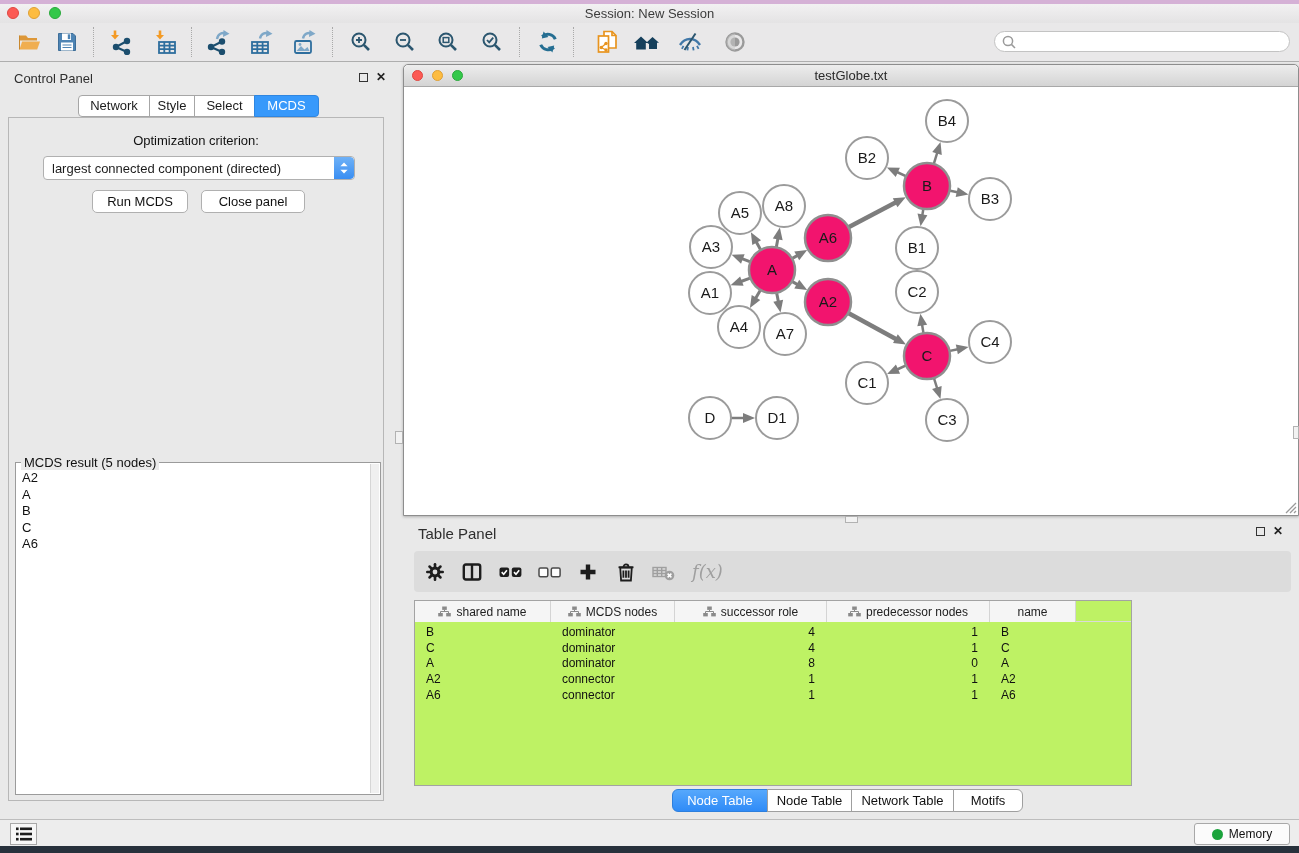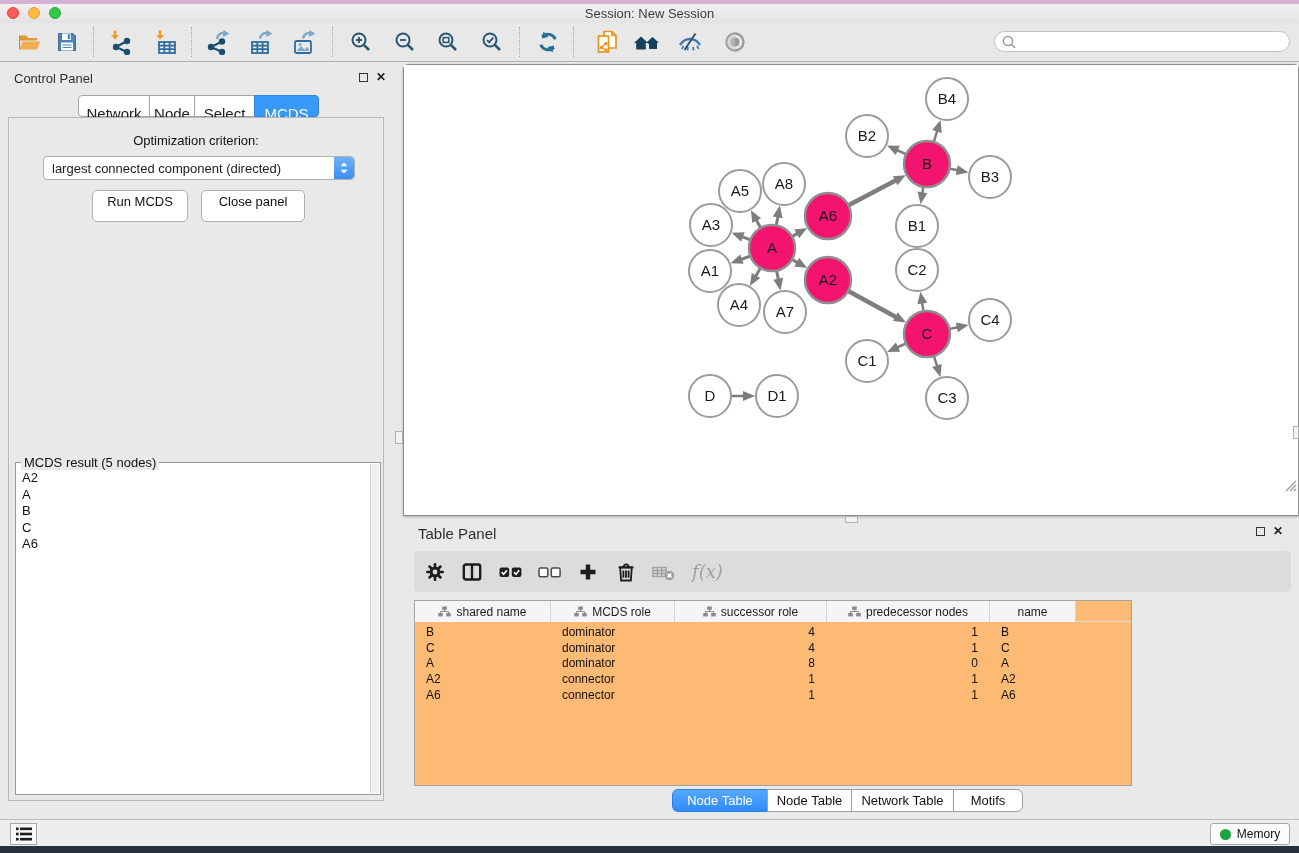--- a/index.html
+++ b/index.html
@@ -26,35 +26,35 @@
            border:1px solid #c3c3c3;border-radius:11px;display:flex;align-items:center;padding-left:6px;gap:4px}
 .searchbox input{border:none;outline:none;flex:1;font-size:12px;background:transparent;height:16px}
 
 
 .cp-title{position:absolute;left:14px;top:71px;font-size:13px;color:#2e2e2e}
 .panel-btns{position:absolute;display:flex;gap:8px;align-items:center}
 .cp-btns{left:359px;top:72px}
 .float-btn{width:9px;height:9px;border:1.5px solid #333}
 .close-btn{font-size:12px;font-weight:bold;color:#222;line-height:10px}
 .cp-tabs{position:absolute;left:78px;top:95px;display:flex}
-.cp-tab{height:22px;line-height:20px;text-align:center;font-size:15px;background:#fff;
-        border:1px solid #a6a6a6;margin-left:-1px;padding:8px 2px}
+.cp-tab{height:22px;line-height:20px;text-align:center;font-size:13px;background:#fff;
+        border:1px solid #a6a6a6;margin-left:-1px;padding:0 2px}
 .cp-tab:nth-child(1){width:72px;border-radius:4px 0 0 4px;margin-left:0}
 .cp-tab:nth-child(2){width:46px}
 .cp-tab:nth-child(3){width:61px}
 .cp-tab:nth-child(4){width:65px;border-radius:0 4px 4px 0}
 .cp-tab.active{background:#3799fb;border-color:#2f86e0;color:#fff}
 .cp-box{position:absolute;left:8px;top:117px;width:376px;height:684px;border:1px solid #b7b7b7;background:#e9e9e9}
 .opt-label{position:absolute;left:8px;top:133px;width:376px;text-align:center;font-size:13px;color:#111}
 .criterion{position:absolute;left:43px;top:156px;width:312px;height:24px;background:#fff;
            border:1px solid #b0b0b0;border-radius:4px;display:flex;align-items:center;overflow:hidden}
 .criterion .val{flex:1;font-size:13px;padding-left:8px;white-space:nowrap}
 .stepper{width:20px;height:100%;background:linear-gradient(#6eb1f7,#3a8ef2);display:flex;align-items:center;justify-content:center;border-radius:0 4px 4px 0}
 .cp-buttons{position:absolute;left:0;top:190px;width:391px}
-.btn{position:absolute;height:32px;background:#fff;border:1px solid #b0b0b0;border-radius:5px;
+.btn{position:absolute;height:23px;background:#fff;border:1px solid #b0b0b0;border-radius:5px;
      font-size:13px;text-align:center;line-height:21px;color:#111}
 .btn-run{left:92px;width:96px}
 .btn-close{left:201px;width:104px}
 .fieldset{position:absolute;left:15px;top:462px;width:366px;height:333px;border:1px solid #9b9b9b;background:#fff}
 .fieldset-legend{position:absolute;left:21px;top:455px;background:#e9e9e9;padding:0 3px;font-size:13px;color:#111}
 .result-list{position:absolute;left:17px;top:470px;width:352px;height:322px;overflow:hidden}
 .result-item{font-size:13px;line-height:16.5px;padding-left:5px;color:#111}
 .result-scroll{position:absolute;left:370px;top:464px;width:9px;height:329px;background:#f0f0f0;border-left:1px solid #d6d6d6}
 
 
@@ -72,41 +72,41 @@
 .split-handle{position:absolute;background:#f2f2f2;border:1px solid #b2b2b2}
 .sh-left{left:395px;top:431px;width:8px;height:13px}
 .sh-right{left:1293px;top:426px;width:6px;height:13px}
 .sh-bottom{left:845px;top:516px;width:13px;height:7px}
 
 
 .tp-title{position:absolute;left:418px;top:525px;font-size:15px;color:#2e2e2e}
 .tp-btns{left:1256px;top:526px}
 .tp-toolbar{position:absolute;left:414px;top:551px;width:877px;height:41px;background:#dcdcdc;border-radius:4px}
 .tpb{position:absolute;top:4px;width:34px;height:34px;display:flex;align-items:center;justify-content:center}
-.table-area{position:absolute;left:414px;top:600px;width:718px;height:186px;background:#fdba74;border:1px solid #a3a3a3}
+.table-area{position:absolute;left:414px;top:600px;width:718px;height:186px;background:#bef264;border:1px solid #a3a3a3}
 .thead{display:flex;height:21px;border-bottom:1px solid #dadada}
 .th{height:21px;background:#f5f5f5;border-right:1px solid #d4d4d4;display:flex;align-items:center;
     justify-content:center;gap:5px;font-size:12px;color:#222}
 .tbody{padding-top:2px}
 .tr{display:flex;height:15.8px;align-items:center}
 .td{font-size:12px;color:#111;white-space:nowrap}
 .td.left{padding-left:11px;text-align:left}
 .td.right{padding-right:12px;text-align:right}
 .table-tabs{position:absolute;left:672px;top:789px;display:flex}
 .bt-tab{height:23px;line-height:21px;text-align:center;font-size:13px;background:#fff;
         border:1px solid #9f9f9f;margin-left:-1px;color:#111}
 .bt-tab:first-child{border-radius:6px 0 0 6px;margin-left:0}
 .bt-tab:last-child{border-radius:0 6px 6px 0}
 .bt-tab.active{background:linear-gradient(#56a8fc,#2f8bf7);border-color:#2d7fdd;color:#fff}
 
 
 .statusbar{position:absolute;left:0;top:819px;width:100%;height:27px;background:#ededed;border-top:1px solid #bdbdbd}
 .list-btn{position:absolute;left:10px;top:3px;width:27px;height:22px;background:#f7f7f7;border:1px solid #a8a8a8;
           display:flex;align-items:center;justify-content:center}
-.mem-btn{position:absolute;right:9px;top:3px;width:80px;height:22px;background:#fbfbfb;border:1px solid #a8a8a8;
+.mem-btn{position:absolute;right:9px;top:3px;width:96px;height:22px;background:#fbfbfb;border:1px solid #a8a8a8;
          border-radius:3px;display:flex;align-items:center;justify-content:center;gap:6px;font-size:12px;color:#111}
 .mem-dot{width:11px;height:11px;border-radius:50%;background:#1ba33c}
 .bottom-strip{position:absolute;left:0;top:846px;width:100%;height:7px;background:#27313c}
 svg{display:block}
 </style>
 </head>
 <body>
 
 <div class="app">
   <div class="top-strip"></div>
@@ -277,21 +277,21 @@
     </div>
   </div>
 
   <span class="cp-title">Control Panel</span>
   <div class="panel-btns cp-btns">
     <span class="float-btn"></span>
     <span class="close-btn">✕</span>
   </div>
   <div class="cp-tabs">
       <div class="cp-tab">Network</div>
-      <div class="cp-tab">Node</div>
+      <div class="cp-tab">Style</div>
       <div class="cp-tab">Select</div>
       <div class="cp-tab active">MCDS</div>
     </div>
   <div class="cp-box"></div>
   <div class="opt-label">Optimization criterion:</div>
   <div class="criterion">
     <span class="val">largest connected component (directed)</span>
     <span class="stepper">
       <svg width="14" height="16">
           <path d="M3.4 6.2 L7 2.6 L10.6 6.2 z" fill="#fff"></path>
@@ -308,20 +308,28 @@
   <div class="result-list">
       <div class="result-item">A2</div>
       <div class="result-item">A</div>
       <div class="result-item">B</div>
       <div class="result-item">C</div>
       <div class="result-item">A6</div>
     </div>
   <div class="result-scroll"></div>
 
   <div class="net-window">
+    <div class="net-titlebar">
+      <div class="lights">
+        <span class="light red"></span>
+        <span class="light yellow"></span>
+        <span class="light green"></span>
+      </div>
+      <span class="net-title">testGlobe.txt</span>
+    </div>
     <div class="net-canvas">
       <svg width="894" height="428" viewBox="0 0 894 428">
         <defs>
           <marker id="arrowhead" markerUnits="userSpaceOnUse" markerWidth="14" markerHeight="12" refX="1.5" refY="5.5" orient="auto">
             <path d="M0.5,0.5 L12.5,5.5 L0.5,10.5 z" fill="#7D7D7D"></path>
           </marker>
         </defs>
       <line x1="357.7" y1="164.7" x2="352.2" y2="154.8" stroke="#7D7D7D" stroke-width="3" marker-end="url(#arrowhead)"></line>
           <line x1="371.9" y1="162.4" x2="373.9" y2="151.4" stroke="#7D7D7D" stroke-width="3" marker-end="url(#arrowhead)"></line>
           <line x1="348.4" y1="175.6" x2="337.9" y2="171.6" stroke="#7D7D7D" stroke-width="3" marker-end="url(#arrowhead)"></line>
@@ -521,21 +529,21 @@
         </div>
         <div class="th" style="width: 124px;">
           <svg width="13" height="11">
             <g fill="#8a8a8a">
               <rect x="4.2" y="0.5" width="4.6" height="3.4"></rect>
               <rect x="0.2" y="7" width="4.6" height="3.4"></rect>
               <rect x="8.2" y="7" width="4.6" height="3.4"></rect>
             </g>
             <path d="M6.5 3.9 v1.6 M2.5 7 v-1.5 h8 V7" stroke="#8a8a8a" fill="none"></path>
           </svg>
-          <span>MCDS role</span>
+          <span>MCDS nodes</span>
         </div>
         <div class="th" style="width: 152px;">
           <svg width="13" height="11">
             <g fill="#8a8a8a">
               <rect x="4.2" y="0.5" width="4.6" height="3.4"></rect>
               <rect x="0.2" y="7" width="4.6" height="3.4"></rect>
               <rect x="8.2" y="7" width="4.6" height="3.4"></rect>
             </g>
             <path d="M6.5 3.9 v1.6 M2.5 7 v-1.5 h8 V7" stroke="#8a8a8a" fill="none"></path>
           </svg>

